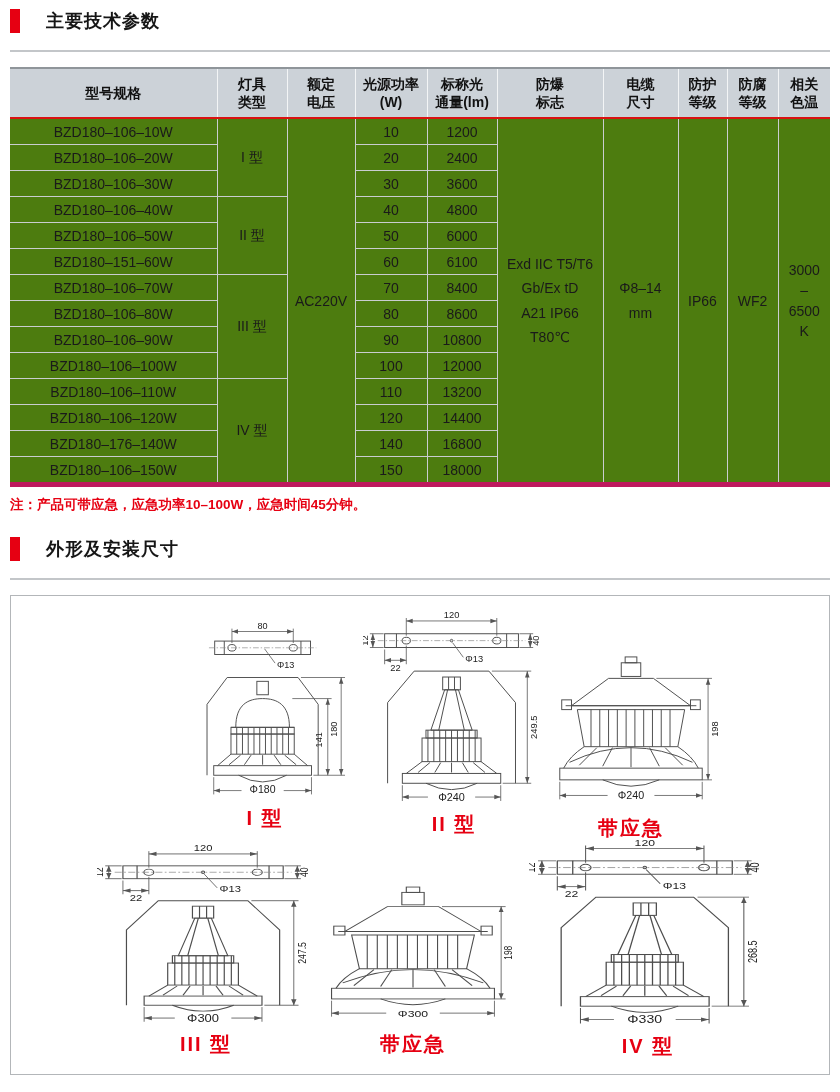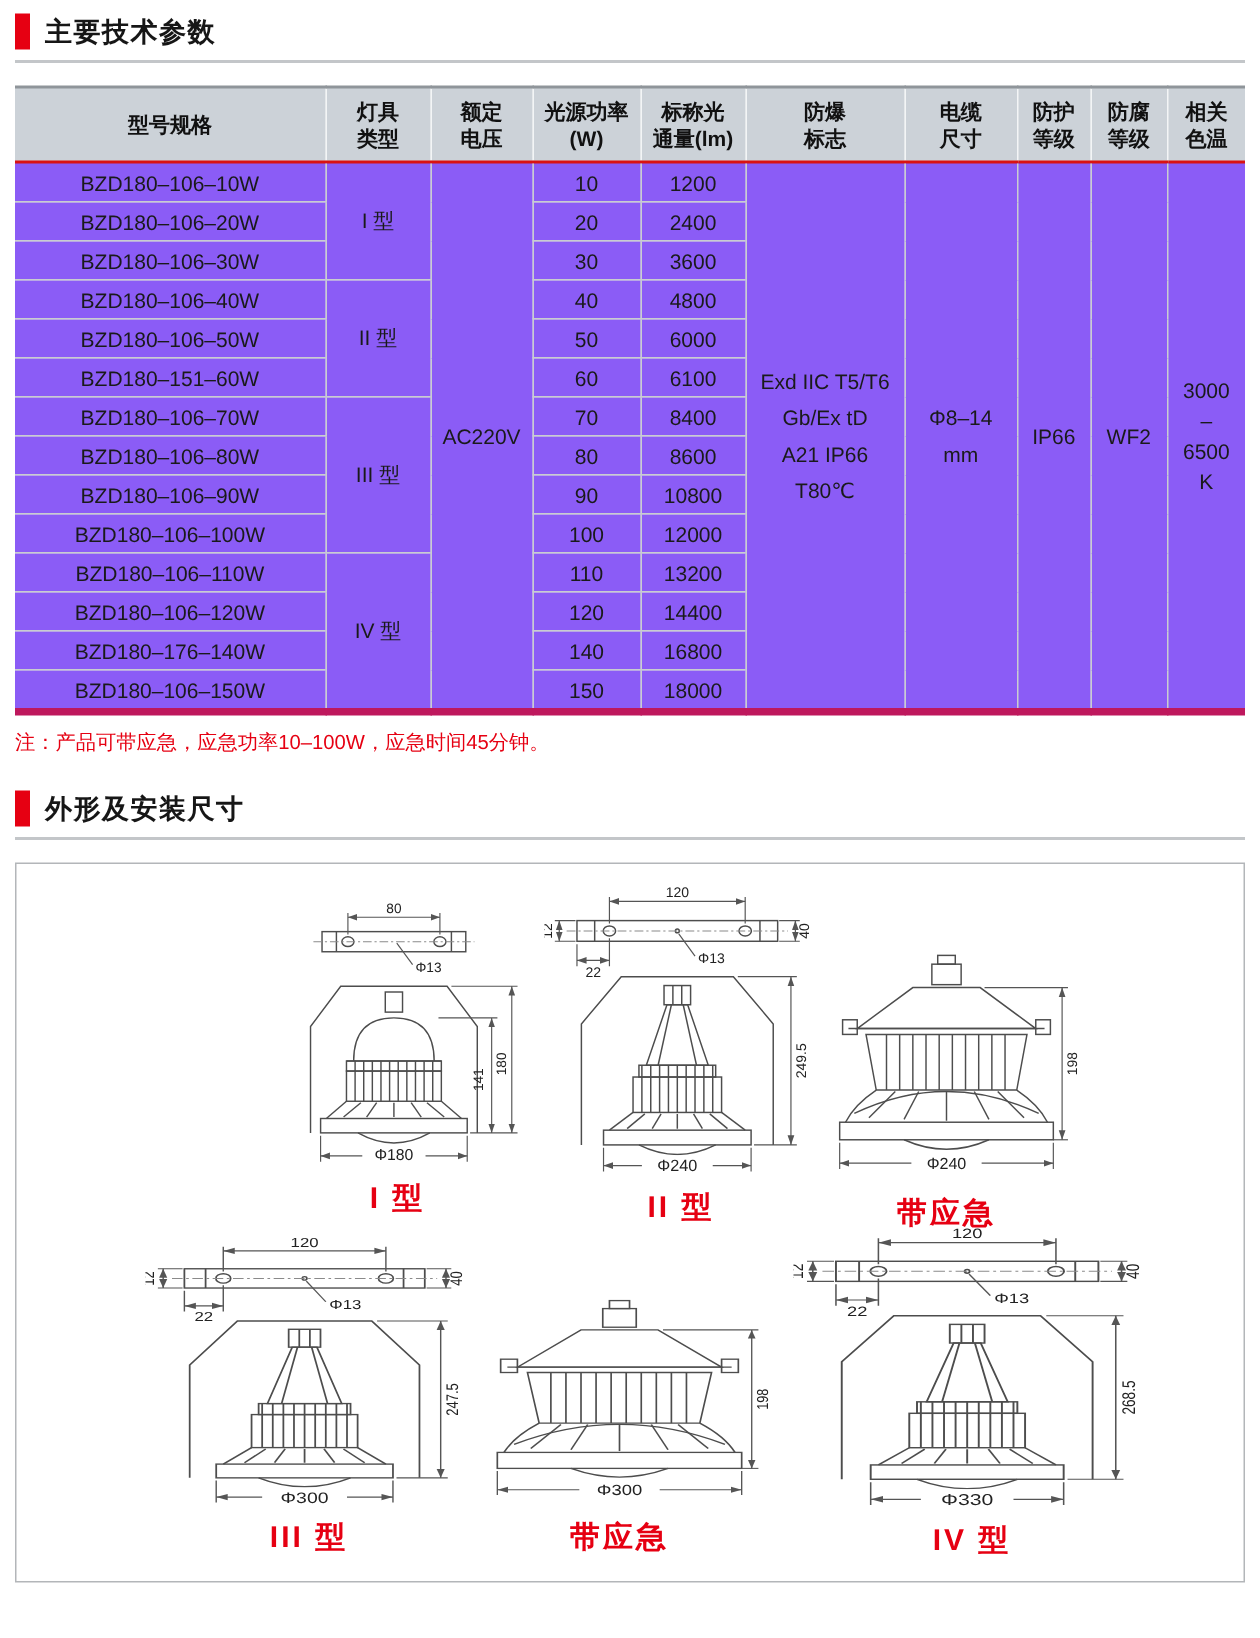--- a/index.html
+++ b/index.html
@@ -1,37 +1,37 @@
 <!DOCTYPE html>
 <html><head>
 <meta charset="utf-8">
 <style>
   html,body{margin:0;padding:0;background:#fff;}
   body{width:840px;height:1092px;font-family:"Liberation Sans","DejaVu Sans",sans-serif;color:#1a1a1a;position:relative;}
 
   
-  .sec-header{margin:9px 10px 0;padding-bottom:7px;border-bottom:2px solid #c3c6c9;display:flex;align-items:center;gap:10px;}
+  .sec-header{margin:9px 10px 0;padding-bottom:17px;border-bottom:2px solid #c3c6c9;display:flex;align-items:center;gap:26px;}
   .red-bar{width:10px;height:24px;background:#e60012;flex:0 0 auto;}
   .sec-title{font-size:18px;font-weight:bold;color:#161616;letter-spacing:1px;margin:0;}
 
   
   table.spec{margin:15px 10px 0;width:820px;border-collapse:collapse;table-layout:fixed;
              border-top:2px solid #8f959a;border-bottom:5px solid #be185d;}
   table.spec th{background:#ccd2d8;font-size:14px;font-weight:bold;color:#111;
                 height:46px;text-align:center;vertical-align:middle;white-space:pre-line;line-height:1.3;
                 border-bottom:2px solid #da1212;}
   table.spec th + th{border-left:1px solid #f3f5f6;}
-  table.spec td{background:#8b5cf6;font-size:14px;text-align:center;vertical-align:middle;
+  table.spec td{background:#4d7c0f;font-size:14px;text-align:center;vertical-align:middle;
                 height:25px;border:1px solid #c9cdcf;white-space:pre-line;padding:0 2px;}
   table.spec td:first-child{border-left:none;}
   table.spec tr td:last-child{border-right:none;}
   td.merged{font-size:13.5px;line-height:1.75;}
   td.cct{line-height:1.45;}
 
-  .note{margin:9px 10px 0;color:#e60012;font-size:13.5px;font-weight:normal;}
+  .note{margin:9px 10px 0;color:#e60012;font-size:13.5px;font-weight:bold;}
 
   .sec2{margin-top:23px;}
 
   
   .panel{margin:15px 10px 0;height:478px;border:1px solid #b3b6b9;position:relative;background:#fff;}
   .fig{position:absolute;display:flex;flex-direction:column;align-items:center;}
   .figcap{color:#e60012;font-size:20px;font-weight:bold;letter-spacing:2px;margin-top:1px;white-space:nowrap;}
 
   
   .dr{stroke:#4d4d4d;fill:none;stroke-width:1;}

